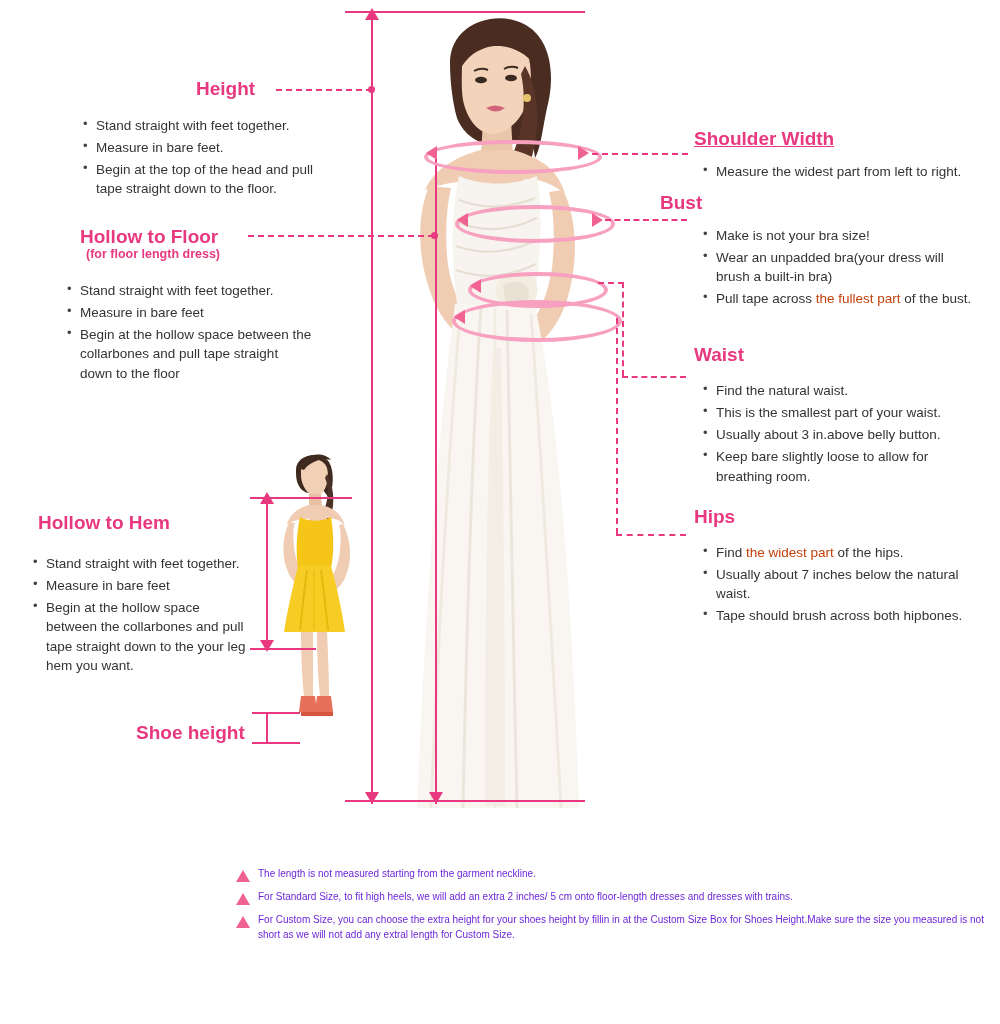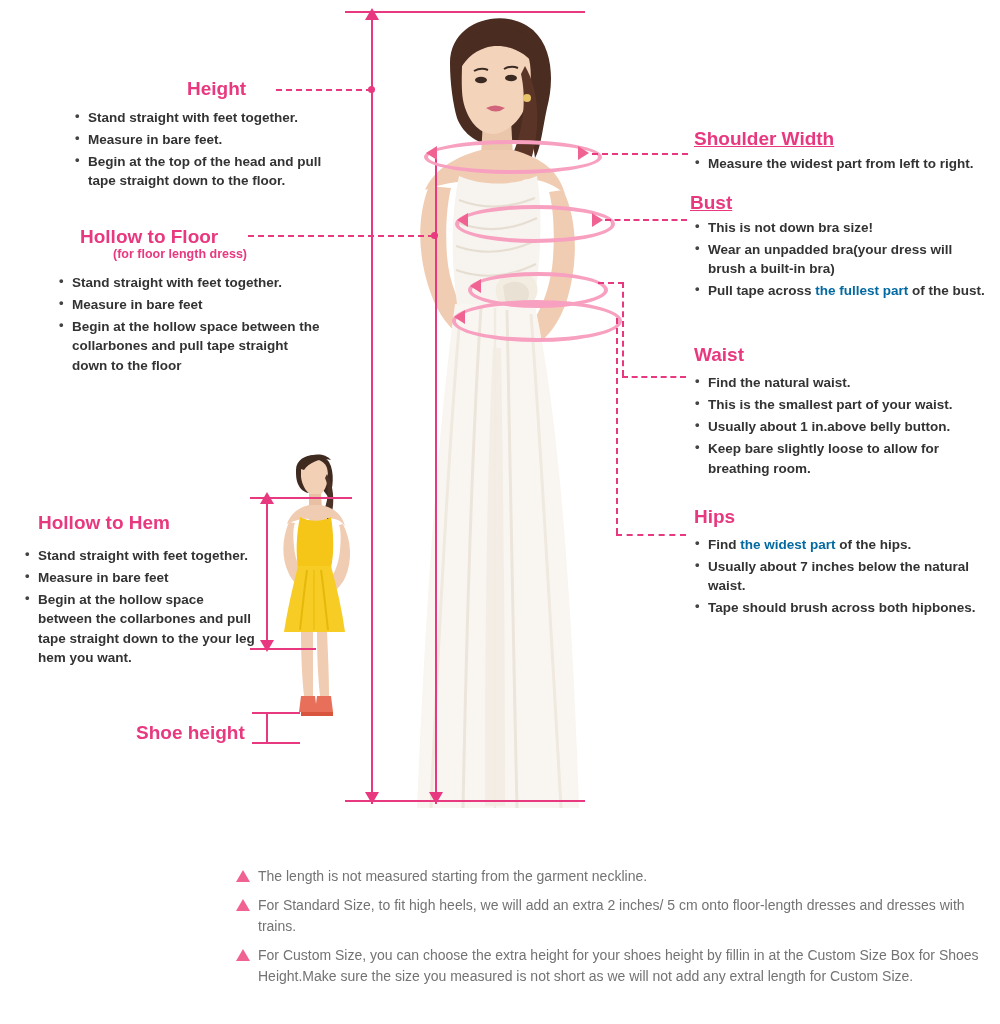--- a/index.html
+++ b/index.html
@@ -49,38 +49,37 @@
   }
 
   
   .blk {
     position: absolute;
     color: #333333;
     font-size: 13.5px;
     line-height: 1.42;
   }
   .blk ul {
-    margin: 8px;
+    margin: 16px;
     padding: 0 0 0 16px;
     list-style: none;
-    font-weight: bold;
   }
   .blk li {
     position: relative;
     margin: 0 0 3px 0;
   }
   .blk li:before {
     content: "•";
     position: absolute;
     left: -13px;
     top: -1px;
     color: #444;
     font-size: 13px;
   }
-  .pink-em { color: #0369a1; }
+  .pink-em { color: #c2410c; }
 
   
   .vline {
     position: absolute;
     background: #e8387f;
     width: 2px;
   }
   .arrow-up, .arrow-down {
     position: absolute;
     width: 0; height: 0;
@@ -124,22 +123,22 @@
   }
   .arrow-left { border-right: 11px solid #f06292; }
   .arrow-right { border-left: 11px solid #f06292; }
 
   
   .notes {
     position: absolute;
     left: 236px;
     top: 866px;
     width: 760px;
-    color: #737373;
-    font-size: 14px;
+    color: #6d28d9;
+    font-size: 10px;
     line-height: 1.5;
   }
   .note-row {
     position: relative;
     padding-left: 22px;
     margin-bottom: 8px;
   }
   .note-tri {
     position: absolute;
     left: 0; top: 4px;
@@ -275,31 +274,31 @@
   <div class="arrow-left" style="left:470px; top:279px;"></div>
   <div class="dashed-v" style="left:622px; top:282px; height:94px;"></div>
   <div class="dashed-h" style="left:598px; top:282px; width:26px;"></div>
   <div class="dashed-h" style="left:622px; top:376px; width:64px;"></div>
 
   <div class="band" style="left:452px; top:300px; width:162px; height:34px;"></div>
   <div class="arrow-left" style="left:454px; top:310px;"></div>
   <div class="dashed-v" style="left:616px; top:318px; height:216px;"></div>
   <div class="dashed-h" style="left:616px; top:534px; width:70px;"></div>
 
-  <div class="hdr" style="left:187px; top:78px;">Height</div>
+  <div class="hdr" style="left:196px; top:78px;">Height</div>
   <div class="blk" style="left:64px; top:100px; width:280px;">
     <ul>
       <li>Stand straight with feet together.</li>
       <li>Measure in bare feet.</li>
       <li>Begin at the top of the head and pull tape straight down to the floor.</li>
     </ul>
   </div>
 
   <div class="hdr" style="left:80px; top:226px;">Hollow to Floor</div>
-  <div class="sub-hdr" style="left:86px; top:247px;margin-left:27px;">(for floor length dress)</div>
+  <div class="sub-hdr" style="left:86px; top:247px;">(for floor length dress)</div>
   <div class="blk" style="left:48px; top:265px; width:282px;">
     <ul>
       <li>Stand straight with feet together.</li>
       <li>Measure in bare feet</li>
       <li>Begin at the hollow space between the collarbones and pull tape straight down to the floor</li>
     </ul>
   </div>
 
   <div class="hdr" style="left:38px; top:512px;">Hollow to Hem</div>
   <div class="blk" style="left:14px; top:538px; width:250px;">
@@ -312,35 +311,35 @@
 
   <div class="hdr" style="left:136px; top:722px;">Shoe height</div>
 
   <div class="hdr" style="left:694px; top:128px;text-decoration:underline;">Shoulder Width</div>
   <div class="blk" style="left:684px; top:146px; width:310px;">
     <ul>
       <li>Measure the widest part from left to right.</li>
     </ul>
   </div>
 
-  <div class="hdr" style="left:690px; top:192px;text-decoration:underline;">Bust</div>
+  <div class="hdr" style="left:660px; top:192px;">Bust</div>
   <div class="blk" style="left:684px; top:210px; width:310px;">
     <ul>
-      <li>This is not down bra size!</li>
+      <li>Make is not your bra size!</li>
       <li>Wear an unpadded bra(your dress will brush a built-in bra)</li>
       <li>Pull tape across <span class="pink-em">the fullest part</span> of the bust.</li>
     </ul>
   </div>
 
   <div class="hdr" style="left:694px; top:344px;">Waist</div>
   <div class="blk" style="left:684px; top:365px; width:310px;">
     <ul>
       <li>Find the natural waist.</li>
       <li>This is the smallest part of your waist.</li>
-      <li>Usually about 1 in.above belly button.</li>
+      <li>Usually about 3 in.above belly button.</li>
       <li>Keep bare slightly loose to allow for breathing room.</li>
     </ul>
   </div>
 
   <div class="hdr" style="left:694px; top:506px;">Hips</div>
   <div class="blk" style="left:684px; top:527px; width:310px;">
     <ul>
       <li>Find <span class="pink-em">the widest part</span> of the hips.</li>
       <li>Usually about 7 inches below the natural waist.</li>
       <li>Tape should brush across both hipbones.</li>

